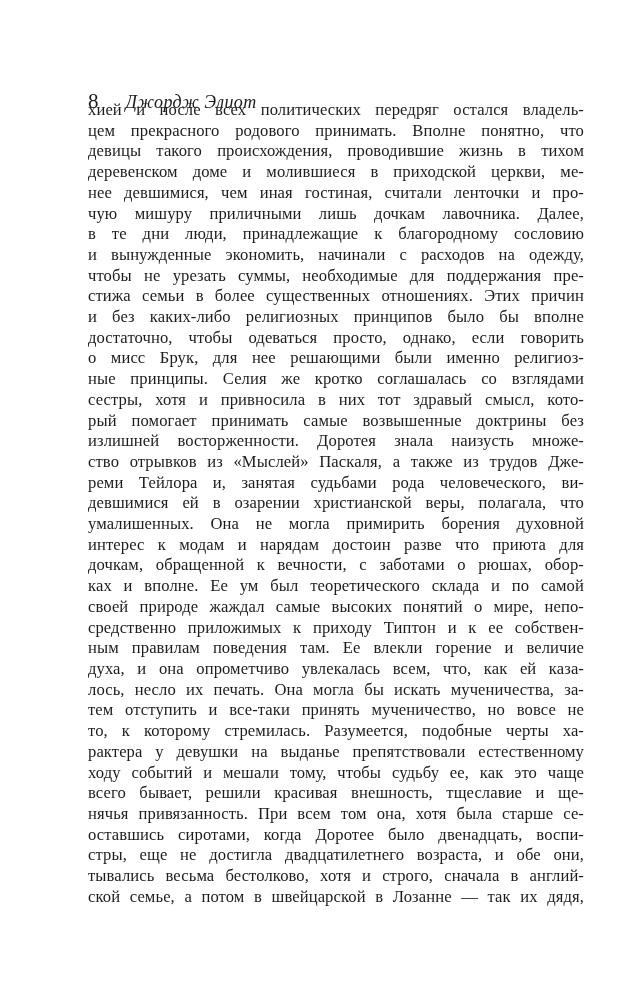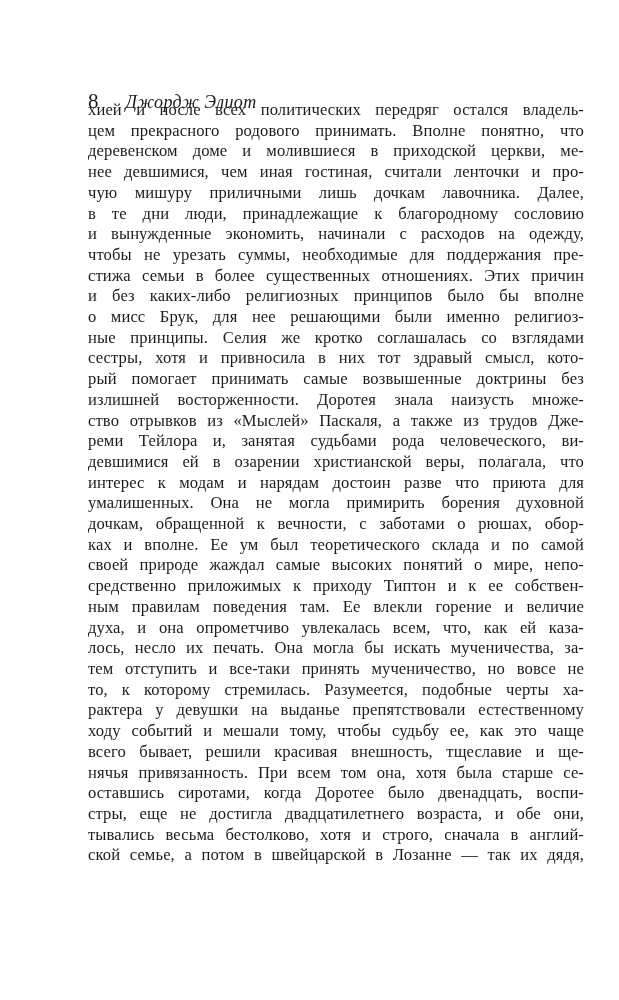--- a/index.html
+++ b/index.html
@@ -56,38 +56,40 @@
 <body>
 
 <div class="page">
   <div class="page-header">
     <span class="page-num">8</span>
     <span class="running-title">Джордж Элиот</span>
   </div>
   <div class="body-text">
       <div class="text-line">хией и после всех политических передряг остался владель-</div>
       <div class="text-line">цем прекрасного родового принимать. Вполне понятно, что</div>
+      <div class="text-line">девицы такого происхождения, проводившие жизнь в тихом</div>
       <div class="text-line">деревенском доме и молившиеся в приходской церкви, ме-</div>
       <div class="text-line">нее девшимися, чем иная гостиная, считали ленточки и про-</div>
       <div class="text-line">чую мишуру приличными лишь дочкам лавочника. Далее,</div>
       <div class="text-line">в те дни люди, принадлежащие к благородному сословию</div>
       <div class="text-line">и вынужденные экономить, начинали с расходов на одежду,</div>
       <div class="text-line">чтобы не урезать суммы, необходимые для поддержания пре-</div>
       <div class="text-line">стижа семьи в более существенных отношениях. Этих причин</div>
       <div class="text-line">и без каких-либо религиозных принципов было бы вполне</div>
+      <div class="text-line">достаточно, чтобы одеваться просто, однако, если говорить</div>
       <div class="text-line">о мисс Брук, для нее решающими были именно религиоз-</div>
       <div class="text-line">ные принципы. Селия же кротко соглашалась со взглядами</div>
       <div class="text-line">сестры, хотя и привносила в них тот здравый смысл, кото-</div>
       <div class="text-line">рый помогает принимать самые возвышенные доктрины без</div>
       <div class="text-line">излишней восторженности. Доротея знала наизусть множе-</div>
       <div class="text-line">ство отрывков из «Мыслей» Паскаля, а также из трудов Дже-</div>
       <div class="text-line">реми Тейлора и, занятая судьбами рода человеческого, ви-</div>
       <div class="text-line">девшимися ей в озарении христианской веры, полагала, что</div>
+      <div class="text-line">умалишенных. Она не могла примирить борения духовной</div>
       <div class="text-line">интерес к модам и нарядам достоин разве что приюта для</div>
-      <div class="text-line">умалишенных. Она не могла примирить борения духовной</div>
       <div class="text-line">дочкам, обращенной к вечности, с заботами о рюшах, обор-</div>
       <div class="text-line">ках и вполне. Ее ум был теоретического склада и по самой</div>
       <div class="text-line">своей природе жаждал самые высоких понятий о мире, непо-</div>
       <div class="text-line">средственно приложимых к приходу Типтон и к ее собствен-</div>
       <div class="text-line">ным правилам поведения там. Ее влекли горение и величие</div>
       <div class="text-line">духа, и она опрометчиво увлекалась всем, что, как ей каза-</div>
       <div class="text-line">лось, несло их печать. Она могла бы искать мученичества, за-</div>
       <div class="text-line">тем отступить и все-таки принять мученичество, но вовсе не</div>
       <div class="text-line">то, к которому стремилась. Разумеется, подобные черты ха-</div>
       <div class="text-line">рактера у девушки на выданье препятствовали естественному</div>

